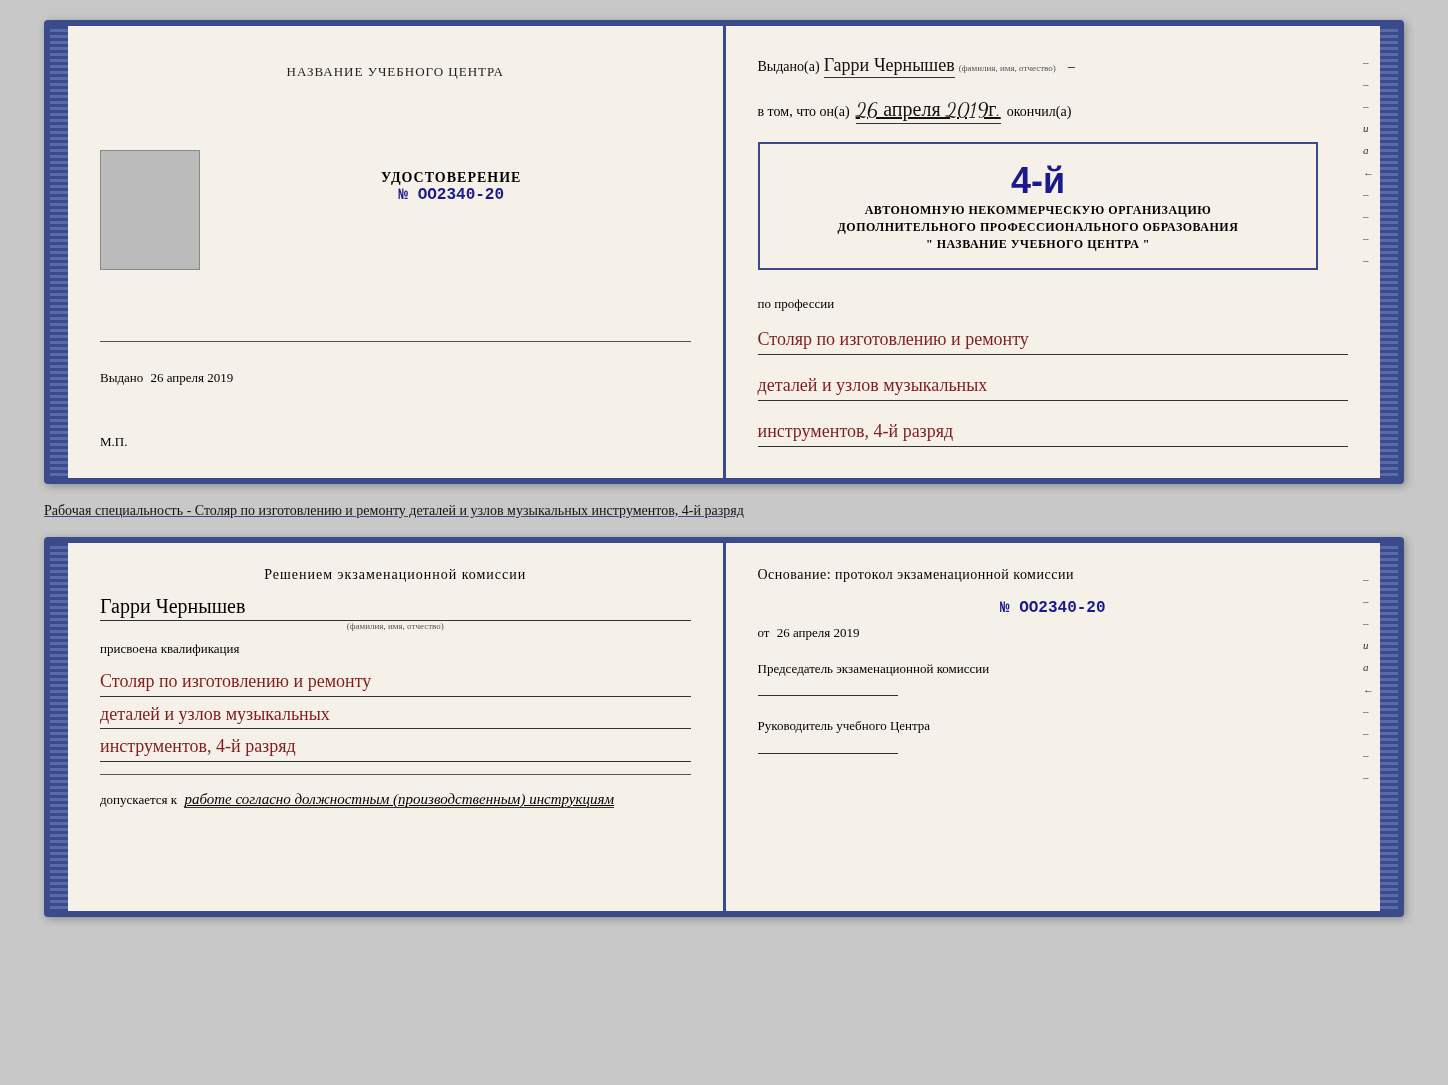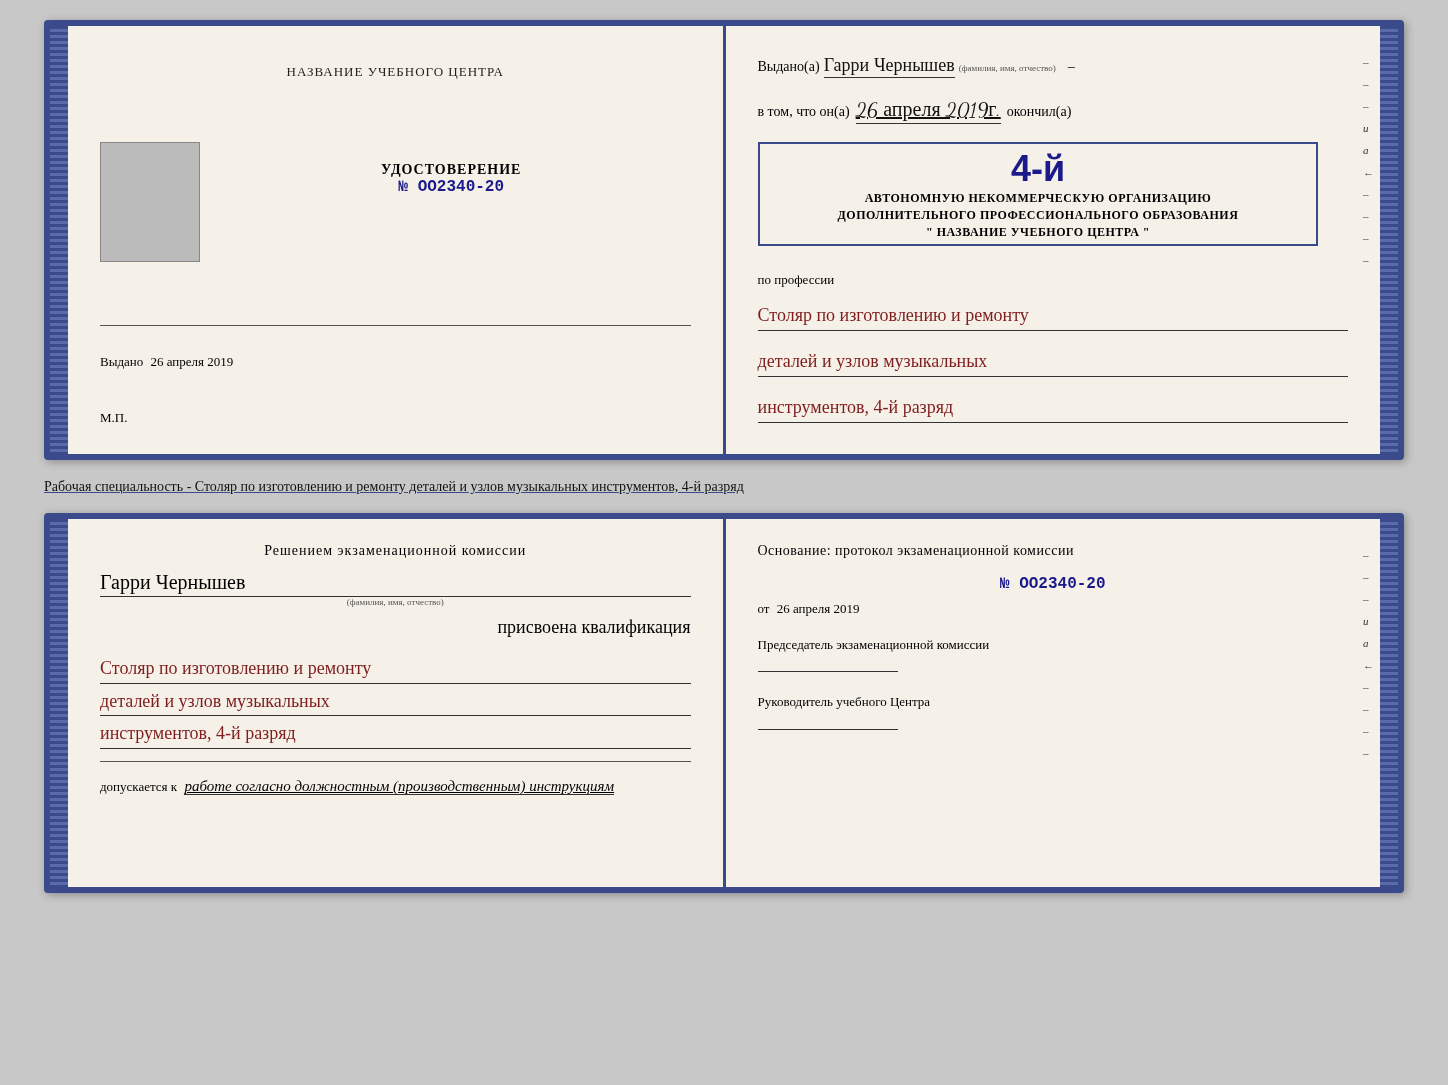--- a/index.html
+++ b/index.html
@@ -145,21 +145,21 @@
     .vtom-line {
       font-size: 14px;
       margin-top: 6px;
       display: flex;
       align-items: baseline;
       gap: 6px;
     }
 
     .stamp-box {
       border: 2.5px solid #3a4a8a;
-      padding: 4px 12px;
+      padding: 16px 12px;
       margin: 8px 0;
       text-align: center;
       position: relative;
       max-width: 95%;
     }
 
     .stamp-box .big-num {
       font-size: 36px;
       font-weight: bold;
       color: #1a1a8a;
@@ -270,23 +270,23 @@
       padding-bottom: 2px;
     }
 
     .small-center {
       font-size: 9px;
       color: #555;
       text-align: center;
     }
 
     .prisvoena-line {
-      font-size: 18px;
-      margin: 10px 0 16px 0;
-      text-align: right;
+      font-size: 13px;
+      margin: 10px 0 10px 0;
+      text-align: left;
     }
 
     .допускается-line {
       font-size: 13px;
       margin-top: 16px;
     }
 
     .italic-handwritten {
       font-style: italic;
       font-family: 'Comic Sans MS', cursive;

